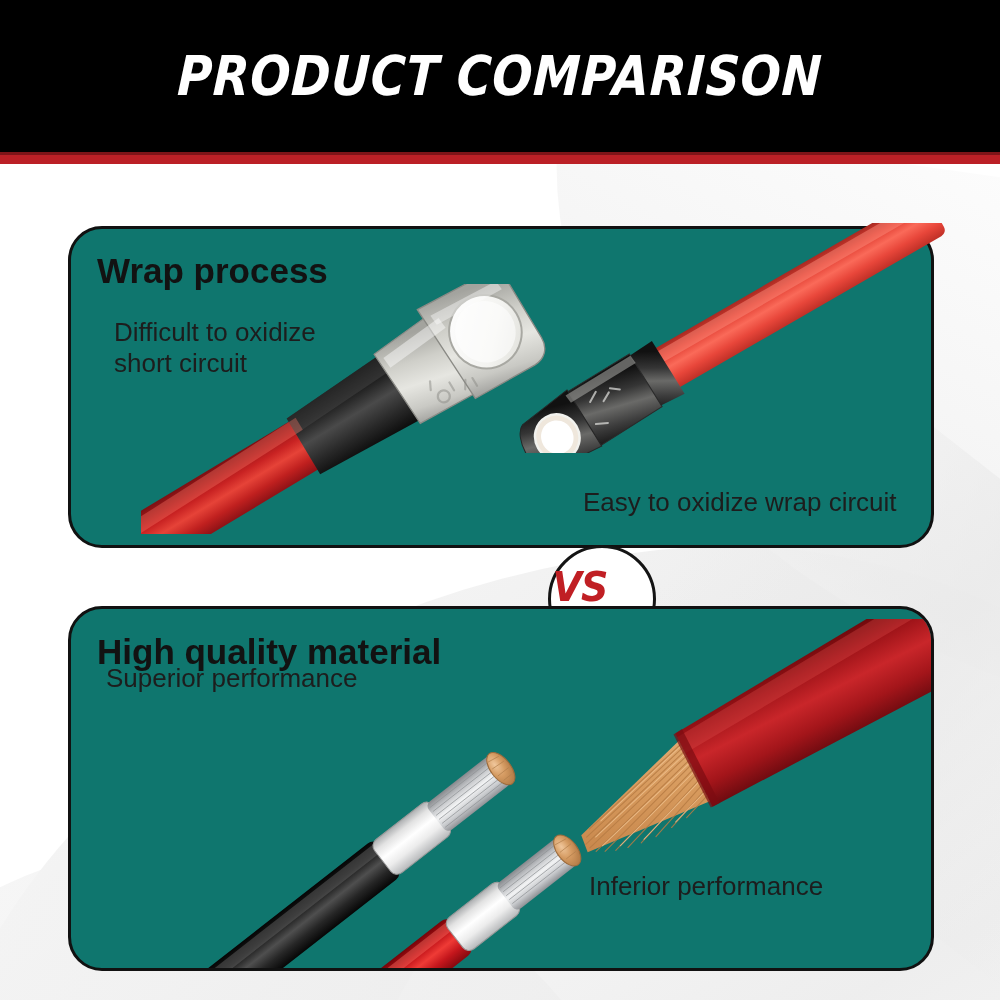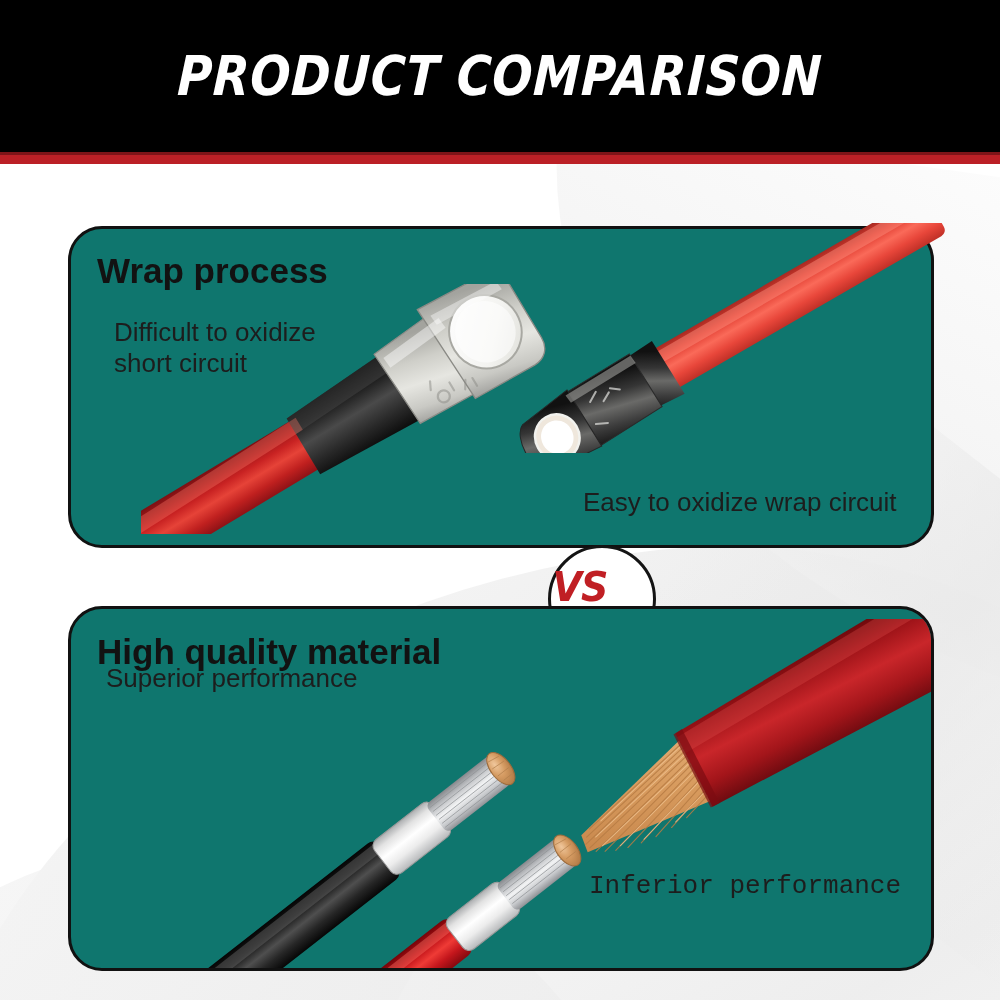--- a/index.html
+++ b/index.html
@@ -145,21 +145,21 @@
   
   #wrap-head { left: 26px; top: 24px; }
   #wrap-sub  { left: 43px; top: 68px; margin-top: 20px; }
   #nowrap-head { left: 512px; top: 212px; }
   #nowrap-sub  { left: 512px; top: 258px; }
 
   
   #mat-head { left: 26px; top: 25px; text-align: right; }
   #mat-sub  { left: 27px; top: 54px; margin-left: 8px; }
   #ord-head { left: 516px; top: 215px; }
-  #ord-sub  { left: 518px; top: 262px; font-family: Liberation Mono, monospace; }
+  #ord-sub  { left: 518px; top: 262px; }
 
   
   .vs-badge {
     position: absolute;
     width: 108px; height: 108px;
     border-radius: 50%;
     background: #ffffff;
     border: 3px solid #141414;
     z-index: 8;
     display: flex;

